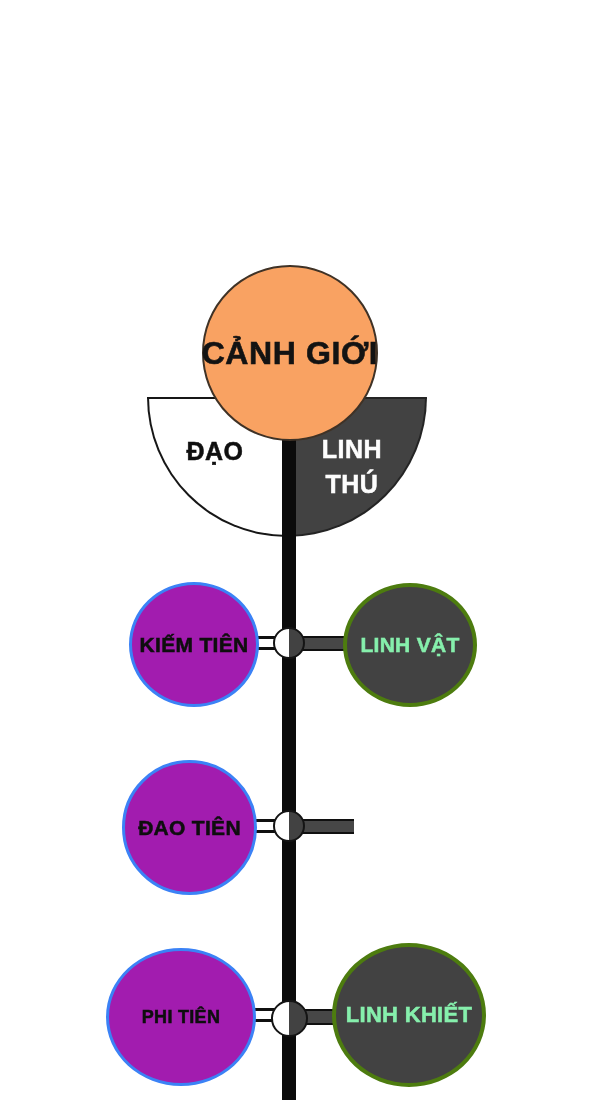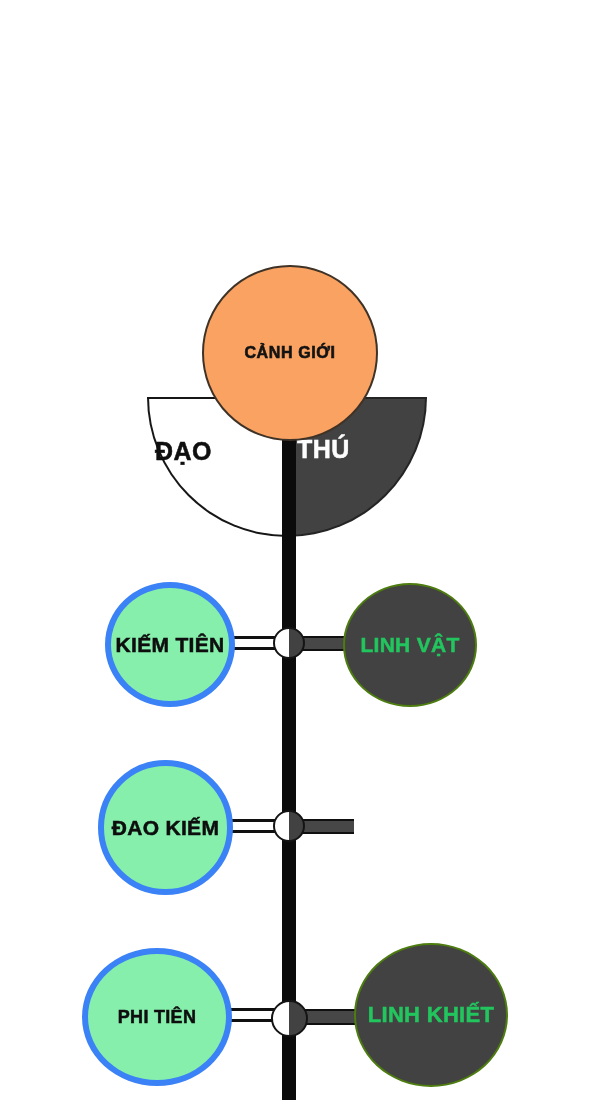--- a/index.html
+++ b/index.html
@@ -29,51 +29,51 @@
     z-index: 5;
   }
   .semi-right {
     left: 287px; top: 397px; width: 140px; height: 140px;
     background: #424242;
     border: 2px solid #242424;
     border-radius: 0 0 140px 0;
     z-index: 5;
   }
   .branch-label {
-    z-index: 7; text-align: left;
+    z-index: 7; text-align: center;
     font-size: 25px; line-height: 35px; letter-spacing: 0.5px;
     -webkit-text-stroke: 0.5px currentColor;
   }
   .branch-label span { display: block; }
   .branch-left-label  { left: 155px; top: 434px; width: 120px; color: #0f0f0f; }
   .branch-right-label { left: 297px; top: 432px; width: 110px; color: #fdfdfd; }
 
   
   .root-circle {
     left: 202px; top: 265px; width: 176px; height: 176px;
     background: #F9A262;
     border: 2px solid #3f3226;
     border-radius: 50%;
     z-index: 30;
     display: flex; align-items: center; justify-content: center;
-    font-size: 16px; letter-spacing: 0.6px; color: #131313;
+    font-size: 32px; letter-spacing: 0.6px; color: #131313;
     -webkit-text-stroke: 0.6px #131313;
     white-space: nowrap;
   }
 
   
   .node {
     border-radius: 50%;
     display: flex; align-items: center; justify-content: center;
     z-index: 20; white-space: nowrap;
     font-size: 21px; letter-spacing: 0.3px;
     -webkit-text-stroke: 0.5px currentColor;
   }
-  .node.white { background: #86efac; border: 6px solid #3b82f6; color: #0e0e0e; }
-  .node.dark  { background: #424242; border: 2px solid #4d7c0f; color: #22c55e; }
+  .node.white { background: #a21caf; border: 3px solid #3b82f6; color: #0e0e0e; margin-left: 24px; }
+  .node.dark  { background: #424242; border: 4px solid #4d7c0f; color: #86efac; }
 
   
   .tube {
     background: #ffffff;
     border-top: 3px solid #101010;
     border-bottom: 3px solid #101010;
     z-index: 11;
   }
   .bar {
     background: #474747;
@@ -99,60 +99,61 @@
 
   
   .r2-left  { left: 98px;  top: 760px; width: 135px; height: 135px; }
   .r2-right { left: 347px; top: 755px; width: 143px; height: 140px; }
   .r2-tube  { left: 226px; top: 819px; width: 66px;  height: 14px; }
   .r2-bar   { left: 288px; top: 819px; width: 66px;  height: 15px; }
   .r2-dot   { left: 273px; top: 810px; width: 32px;  height: 32px; }
 
   
   .r3-left  { left: 82px;  top: 948px; width: 150px; height: 138px; font-size: 18px; }
-  .r3-right { left: 354px; top: 943px; width: 154px; height: 144px; font-size: 22px; }
+  .r3-right { left: 332px; top: 943px; width: 154px; height: 144px; font-size: 22px; }
   .r3-tube  { left: 225px; top: 1008px; width: 67px; height: 14px; }
   .r3-bar   { left: 290px; top: 1009px; width: 66px; height: 16px; }
   .r3-dot   { left: 271px; top: 1000px; width: 37px; height: 37px; }
 </style>
 </head>
 <body>
 
 <div id="stage">
 
   <div class="abs trunk"></div>
 
   <div class="abs semi-left"></div>
   <div class="abs semi-right"></div>
 
   <div class="abs branch-label branch-left-label">
     <span>ĐẠO</span>
   </div>
   <div class="abs branch-label branch-right-label">
+    <span>LINH</span>
     <span>THÚ</span>
   </div>
 
   <div class="abs root-circle">
     <span>CẢNH GIỚI</span>
   </div>
 
   <div class="abs tube r1-tube"></div>
   <div class="abs bar r1-bar"></div>
   <div class="abs node white r1-left">
     <span>KIẾM TIÊN</span>
   </div>
   <div class="abs node dark r1-right">
     <span>LINH VẬT</span>
   </div>
   <div class="abs dot r1-dot"></div>
 
   <div class="abs tube r2-tube"></div>
   <div class="abs bar r2-bar"></div>
   <div class="abs node white r2-left">
-    <span>ĐAO KIẾM</span>
+    <span>ĐAO TIÊN</span>
   </div>
   <div class="abs dot r2-dot"></div>
 
   <div class="abs tube r3-tube"></div>
   <div class="abs bar r3-bar"></div>
   <div class="abs node white r3-left">
     <span>PHI TIÊN</span>
   </div>
   <div class="abs node dark r3-right">
     <span>LINH KHIẾT</span>

